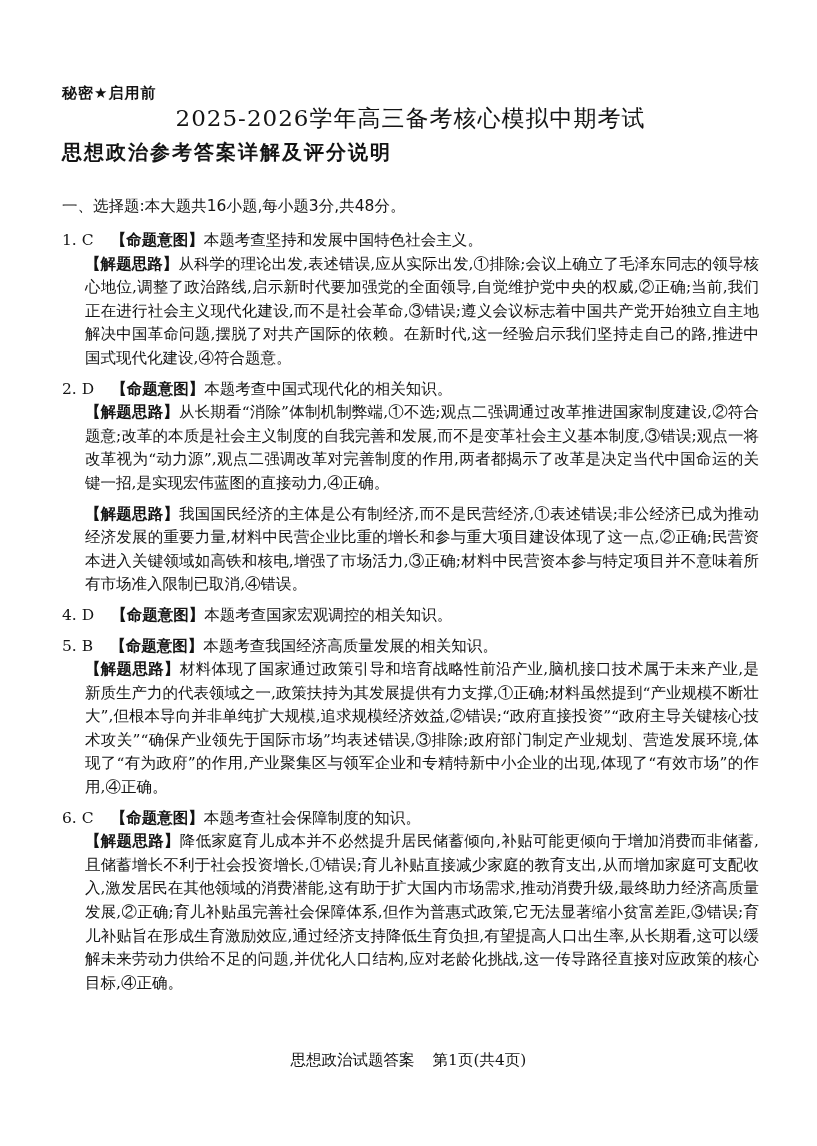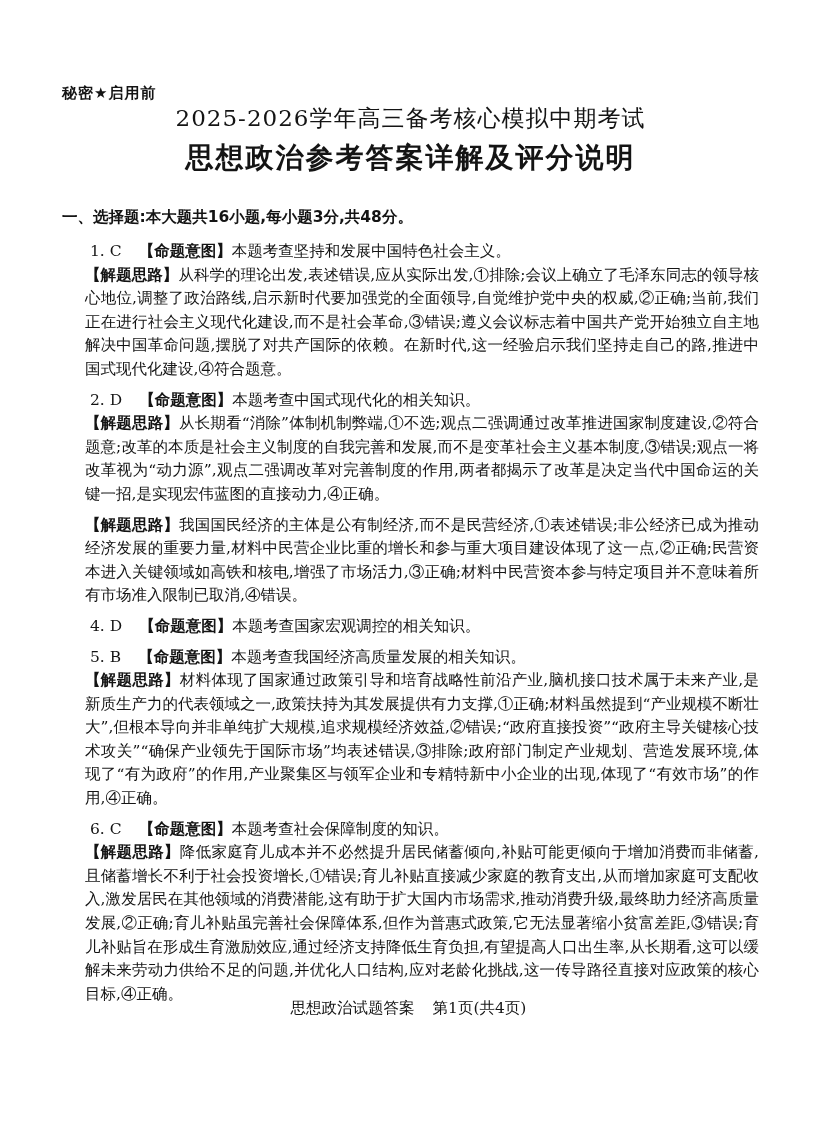--- a/index.html
+++ b/index.html
@@ -27,44 +27,43 @@
     letter-spacing: 1px;
   }
   .title-line1 {
     text-align: center;
     font-size: 23px;
     font-weight: 500;
     letter-spacing: 1px;
   }
   .title-line2 {
     margin-top: 5px;
-    text-align: center;
+    text-align: left;
     font-family: "DejaVu Sans", "Liberation Sans", sans-serif;
     font-weight: bold;
-    font-size: 28px;
+    font-size: 20px;
     letter-spacing: 2px;
   }
   .section-header {
     margin-top: 30px;
     font-family: "DejaVu Sans", "Liberation Sans", sans-serif;
-    font-weight: bold;
+    font-weight: normal;
     font-size: 15.5px;
   }
   .questions {
     margin-top: 12px;
   }
   .question {
     margin-top: 7px;
     font-size: 15.5px;
     line-height: 23.6px;
     text-align: justify;
   }
   .q-head {
     text-align: justify;
-    margin-left: 28px;
   }
   .q-num {
     display: inline-block;
     min-width: 0;
   }
   .q-answer {
     display: inline-block;
     margin-left: 5px;
     margin-right: 17px;
   }
@@ -72,21 +71,21 @@
     font-family: "DejaVu Sans", "Liberation Sans", sans-serif;
     font-weight: bold;
   }
   .q-analysis {
     margin-left: 23px;
   }
   .footer {
     position: absolute;
     left: 0;
     right: 0;
-    top: 998px;
+    top: 1050px;
     text-align: center;
     font-size: 15.5px;
   }
   .footer .page-info {
     margin-left: 18px;
   }
 </style>
 </head>
 <body>
 

